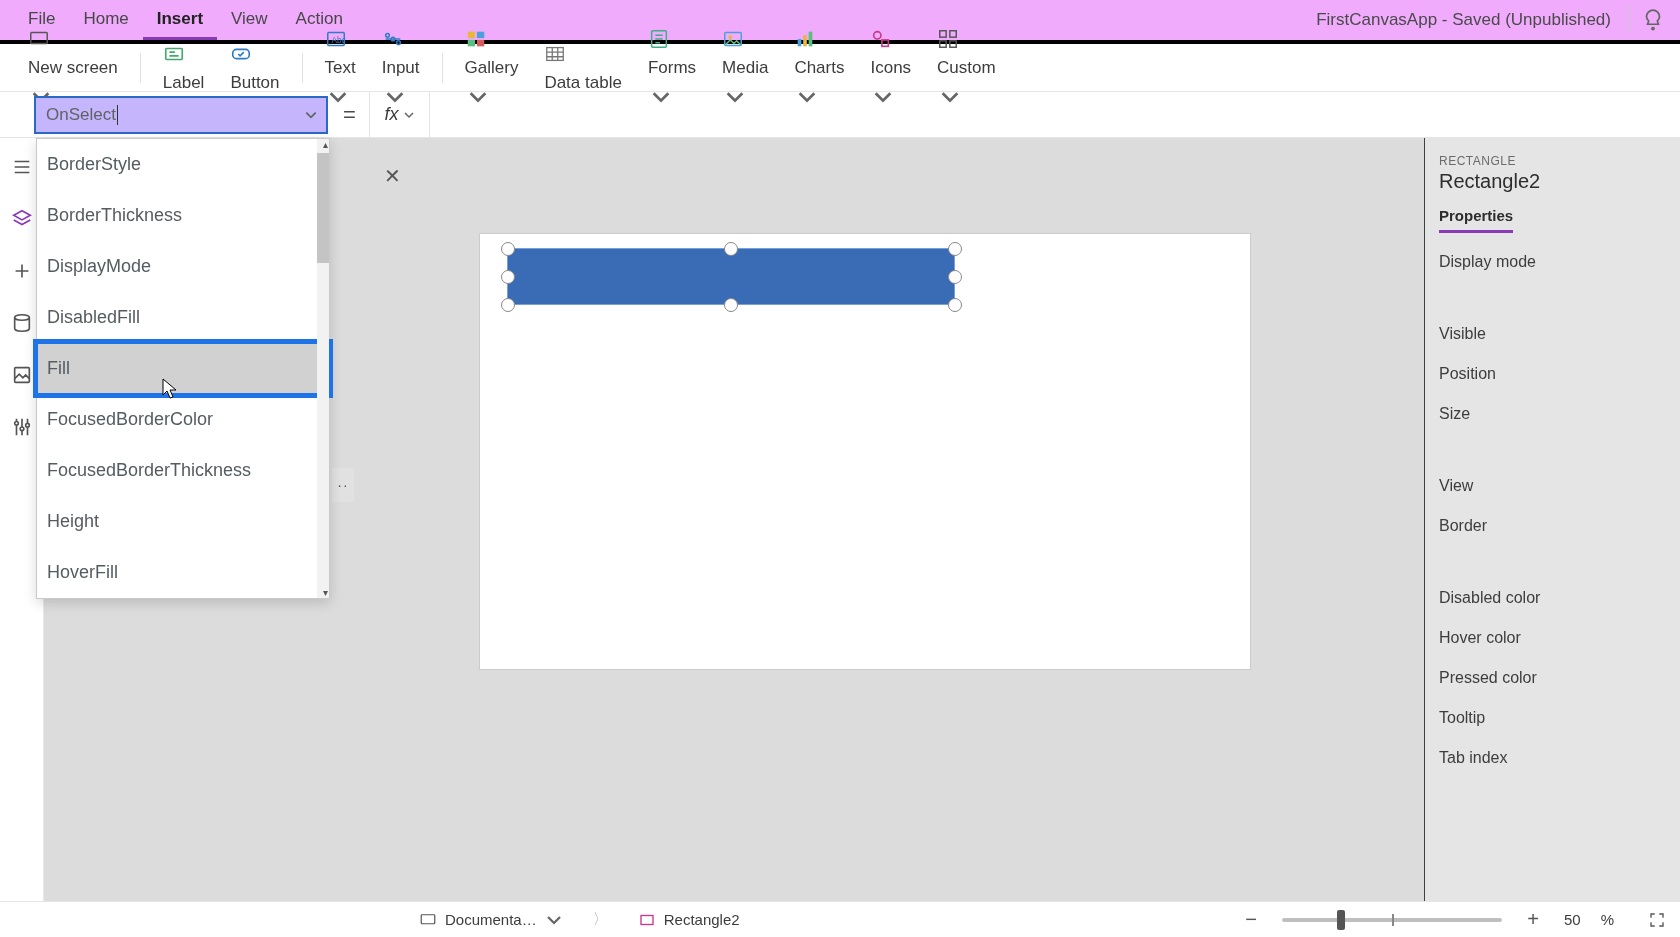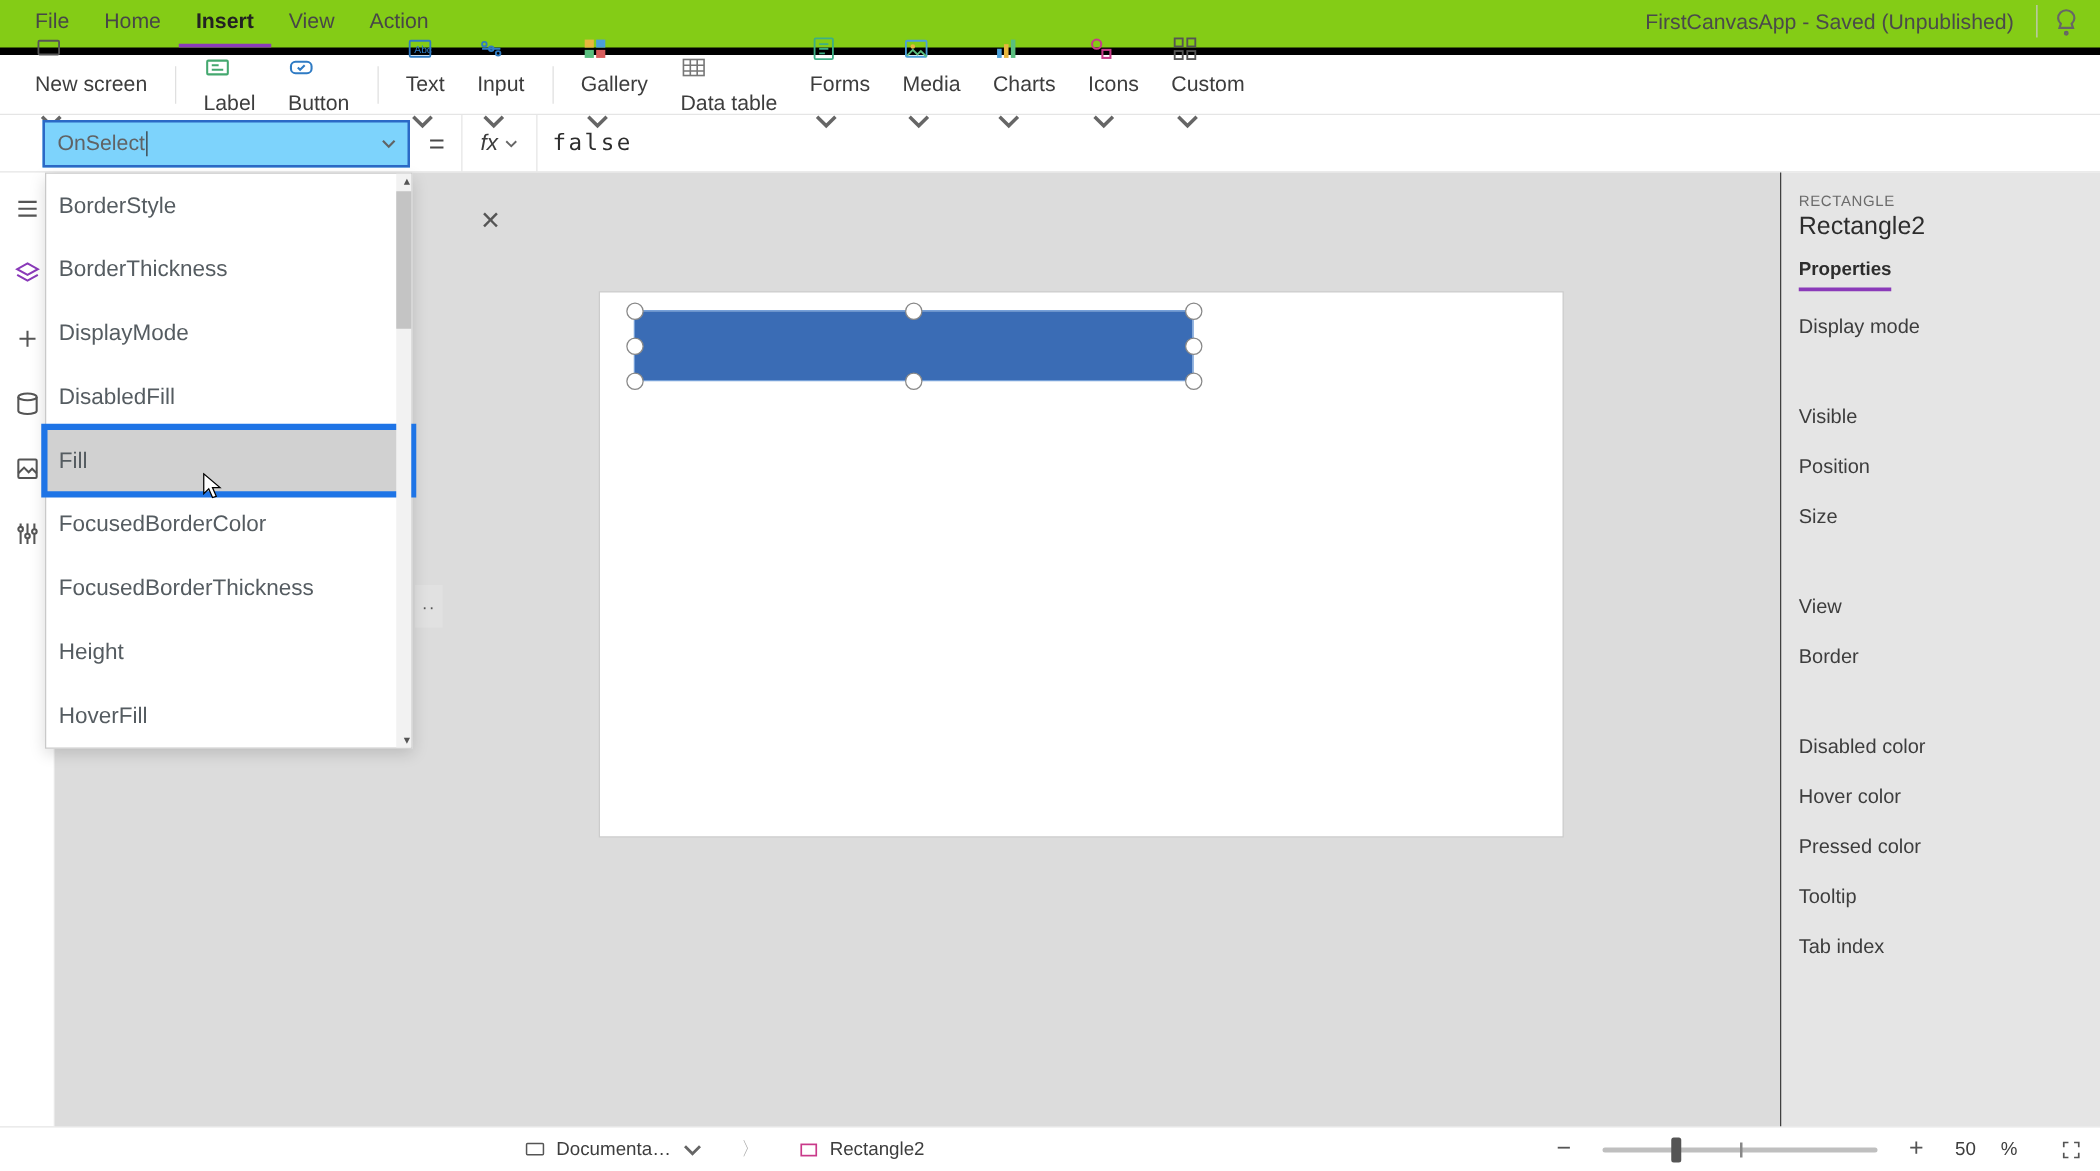--- a/index.html
+++ b/index.html
@@ -4,22 +4,22 @@
 <style>
   * { box-sizing: border-box; margin: 0; padding: 0; font-family: "Segoe UI", Arial, sans-serif; }
   html, body { width: 1680px; height: 937px; overflow: hidden; background: #fff; }
 
   
   .menubar {
     height: 44px;
     display: flex;
     align-items: flex-end;
     padding: 0 14px;
-    border-bottom: 6px solid #000000;
-    background: #84cc16;
+    border-bottom: 4px solid #000000;
+    background: #f0abfc;
   }
   .menubar .tab {
     padding: 10px 14px 11px;
     font-size: 17px;
     color: #474747;
     cursor: pointer;
   }
   .menubar .tab.active {
     color: #222;
     font-weight: 600;
@@ -83,21 +83,21 @@
   }
   .prop-select-wrap {
     width: 330px;
     padding: 4px 10px 4px 34px;
   }
   .prop-select {
     position: relative;
     width: 294px;
     height: 38px;
     border: 2px solid #2b69c6;
-    background: #7dd3fc;
+    background: #c4b5fd;
     display: flex;
     align-items: center;
     padding: 0 10px;
     font-size: 17px;
     color: #606365;
   }
   .prop-select .caret {
     position: absolute;
     right: 8px;
     top: 50%;
@@ -485,21 +485,20 @@
         </svg>
     </div>
   </div>
   <div class="eq">=</div>
   <div class="fx">
     <span>fx</span>
     <svg class="chev" viewBox="0 0 12 12">
         <path d="M2 4l4 4 4-4" stroke="currentColor" fill="none" stroke-width="1.5"></path>
       </svg>
   </div>
-  <div class="formula-input">false</div>
 </div>
 
 <div class="main">
 
   <div class="left-rail">
     <svg class="rail-btn" viewBox="0 0 24 24" fill="none" stroke="#555" stroke-width="1.8">
         <path d="M4 6h16M4 12h16M4 18h16"></path>
       </svg>
     <svg class="rail-btn" viewBox="0 0 24 24" fill="none" stroke="#8a3ab9" stroke-width="1.8">
         <path d="M12 3l9 5-9 5-9-5 9-5z"></path>

